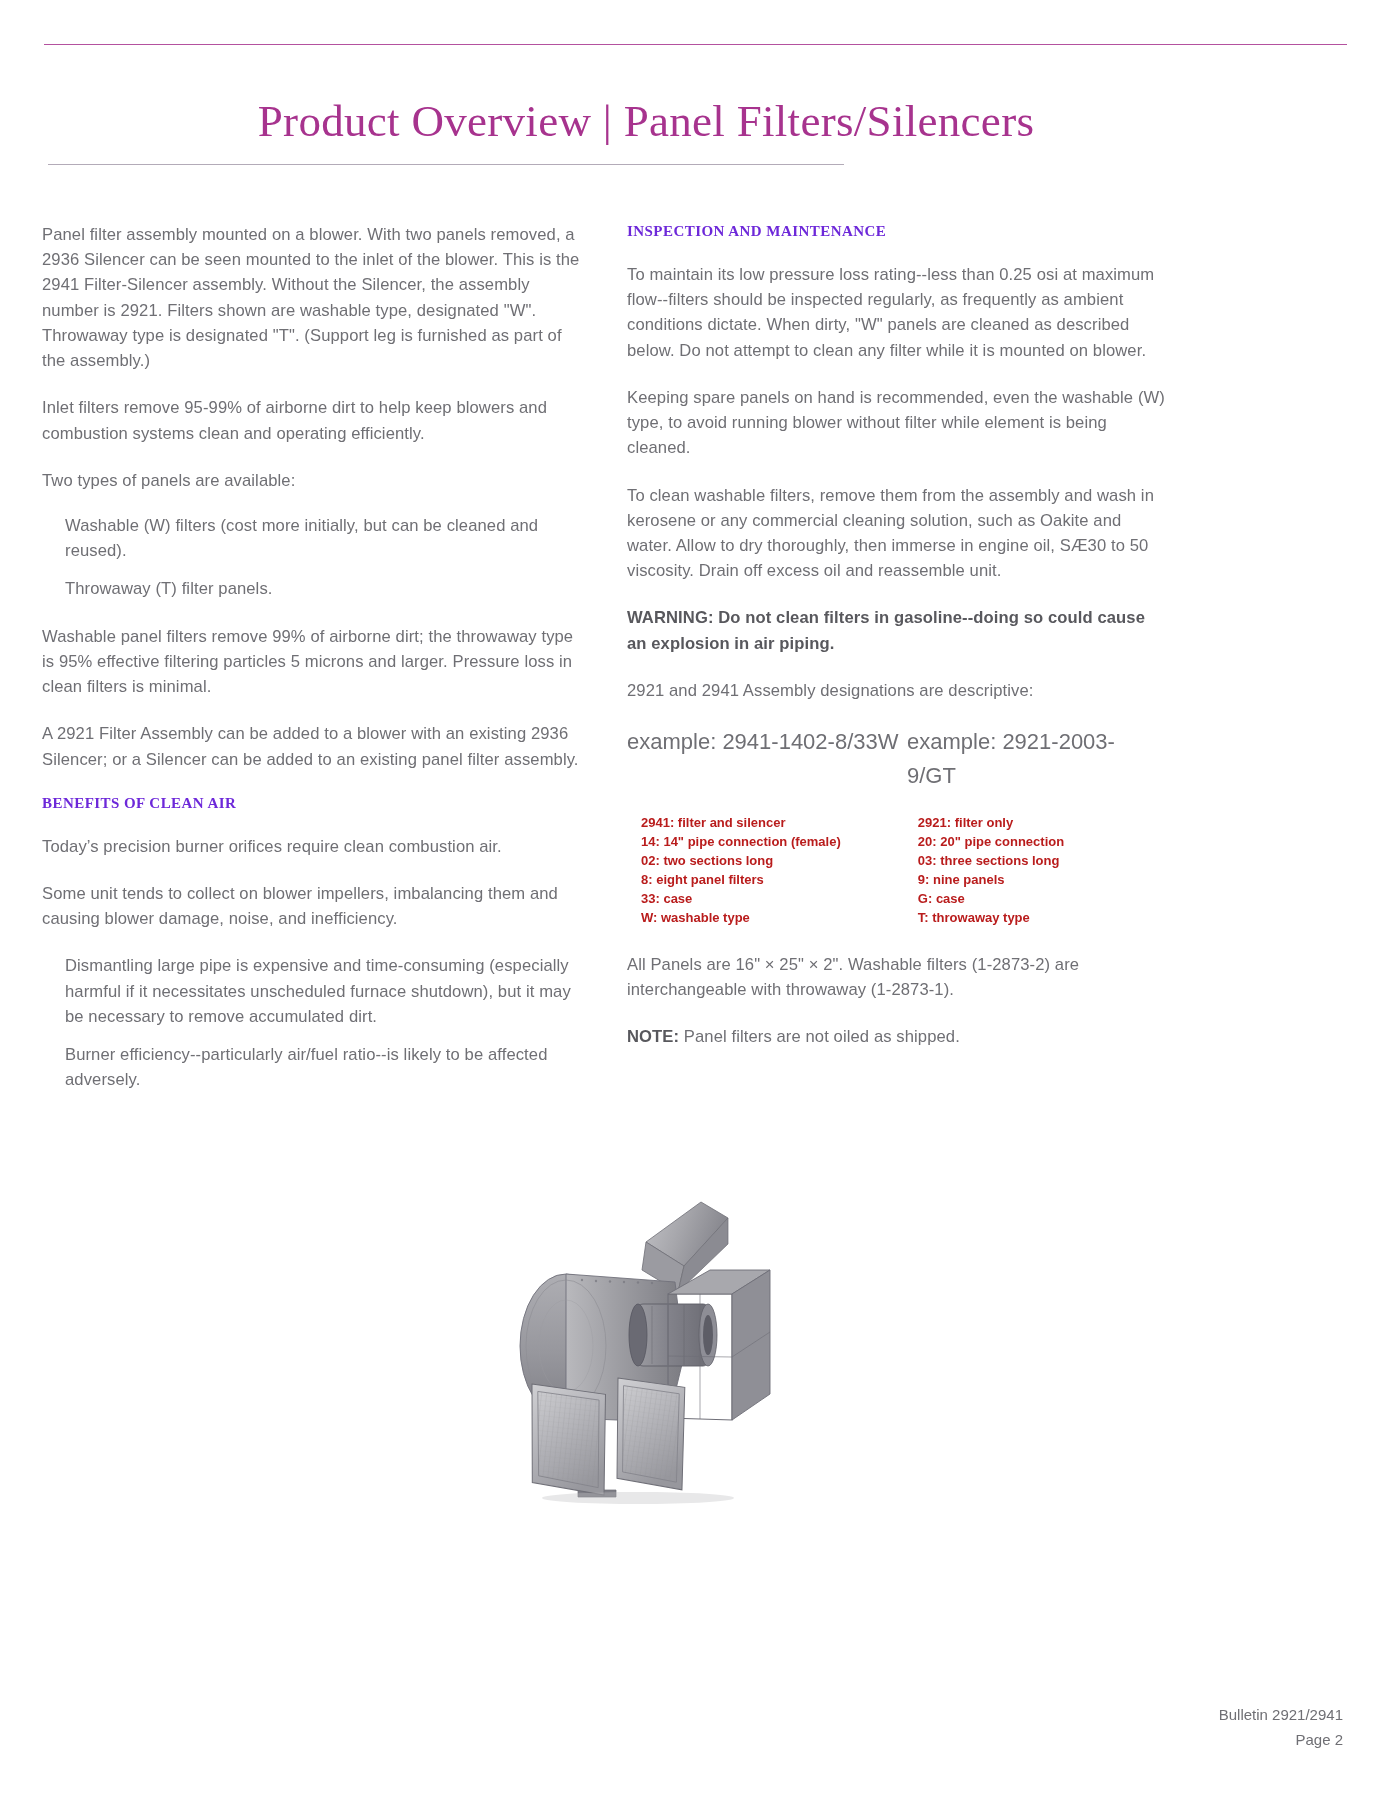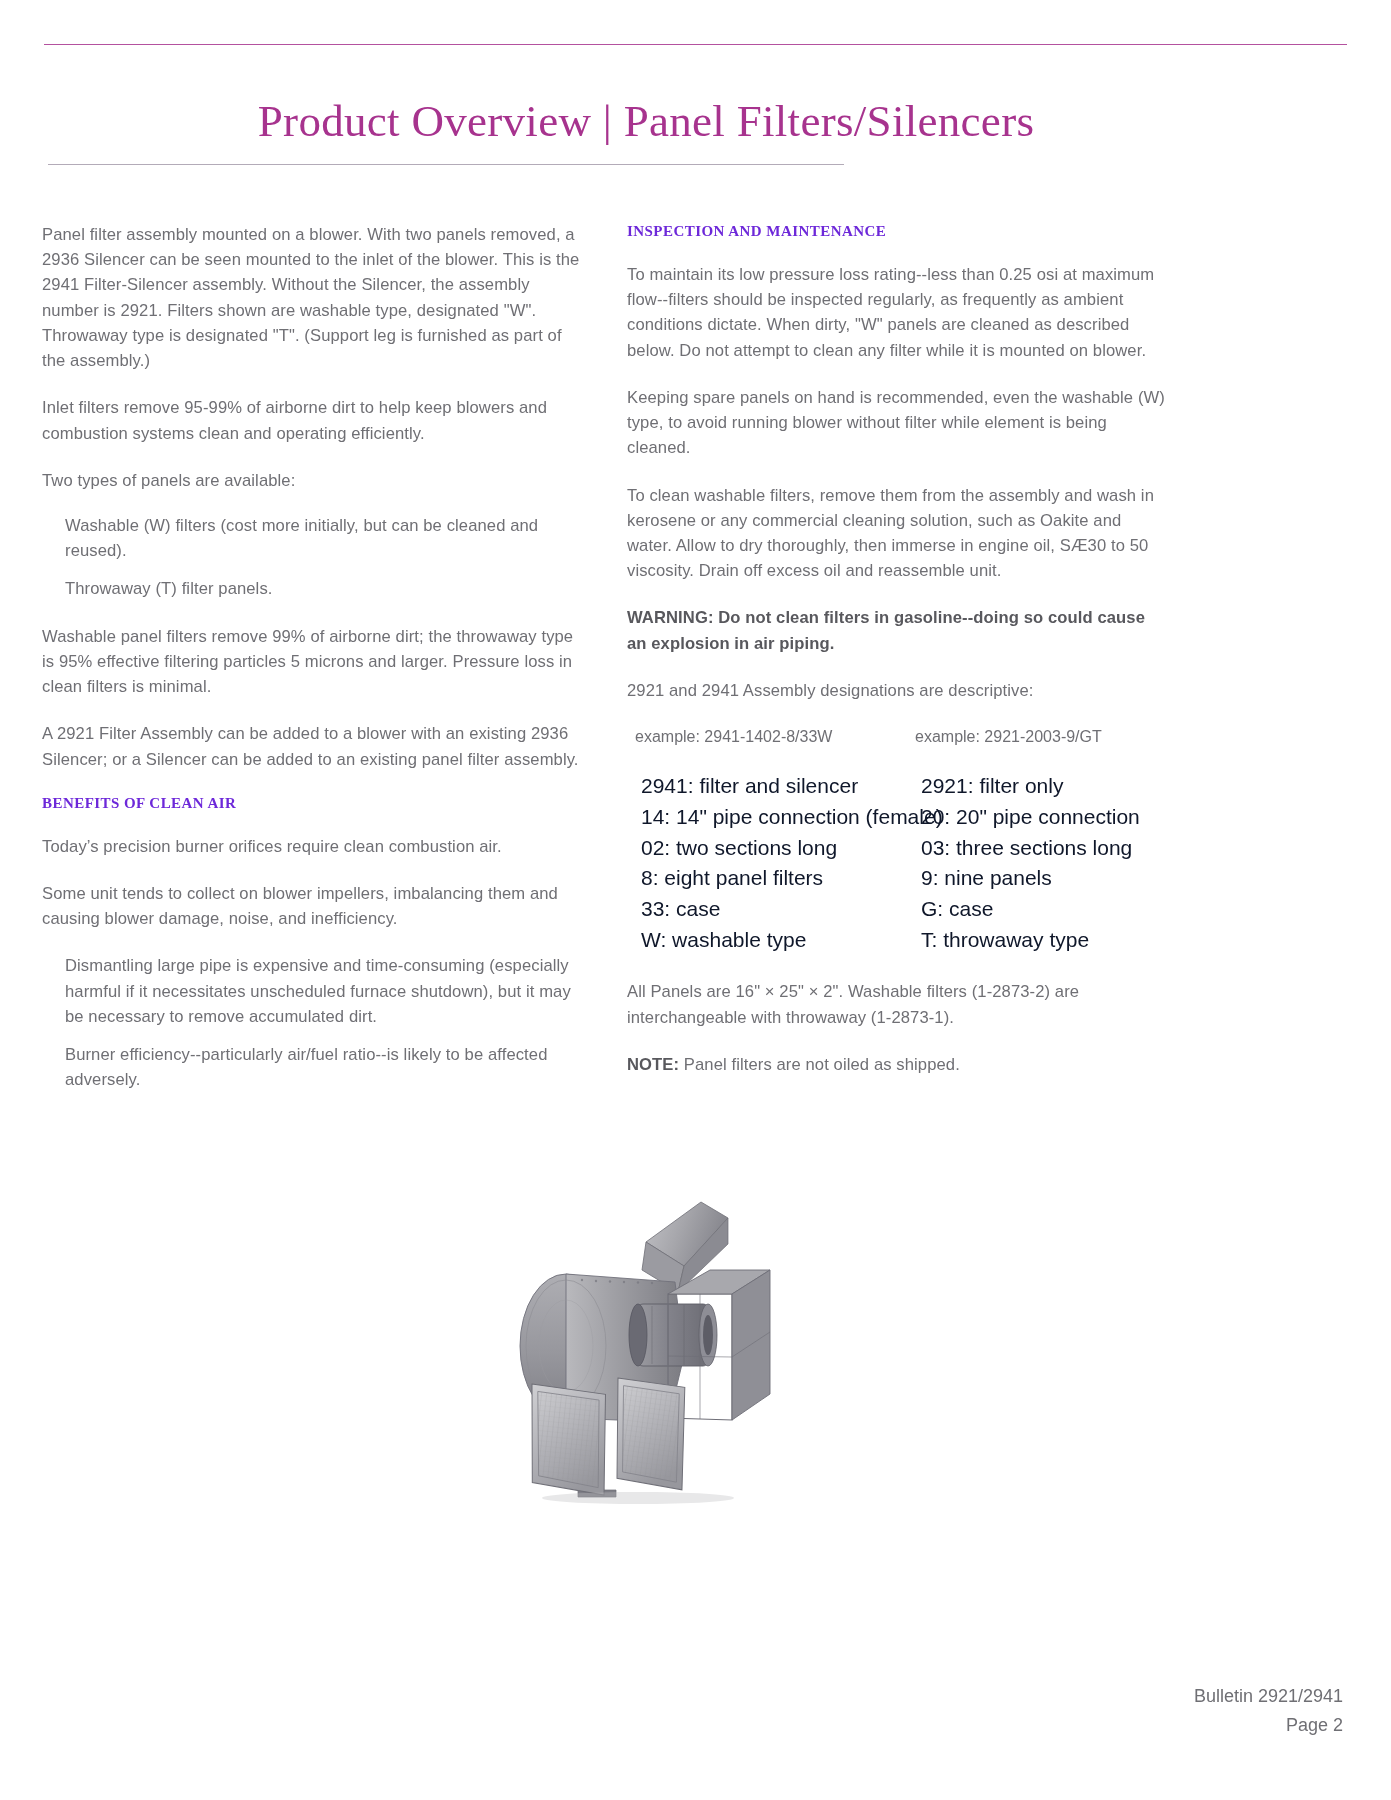--- a/index.html
+++ b/index.html
@@ -100,60 +100,59 @@
     color: #58585d;
     font-weight: 700;
     letter-spacing: 0.1px;
   }
   .note-lead { font-weight: 700; color: #58585d; }
 
   
   .examples-row {
     display: flex;
     margin: 0 0 22px 0;
-    font-size: 16px;
+    font-size: 22px;
     line-height: 1.52;
     color: #6f6f74;
     font-weight: 300;
-    justify-content: flex-end;
   }
   .examples-row .ex-a { width: 280px; }
   .examples-row .ex-b { width: 250px; }
 
   .legend {
     display: flex;
     margin: 0 0 24px 0;
     padding-left: 14px;
   }
   .legend-col {
-    font-size: 21px;
+    font-size: 13px;
     line-height: 1.46;
-    color: #0f172a;
-    font-weight: 400;
+    color: #b91c1c;
+    font-weight: 700;
   }
   .legend-col.a { width: 280px; }
   .legend-col.b { width: 250px; }
   .legend-col div { white-space: nowrap; }
 
   
   .photo {
     position: absolute;
     left: 470px;
     top: 1196px;
     width: 340px;
     height: 310px;
   }
 
   
   .footer {
     position: absolute;
     right: 48px;
-    bottom: 60px;
+    bottom: 48px;
     text-align: right;
-    font-size: 18px;
+    font-size: 15px;
     line-height: 1.62;
     color: #6f6f74;
     font-weight: 300;
   }
 </style>
 </head>
 <body>
 
 <div class="page">
 

